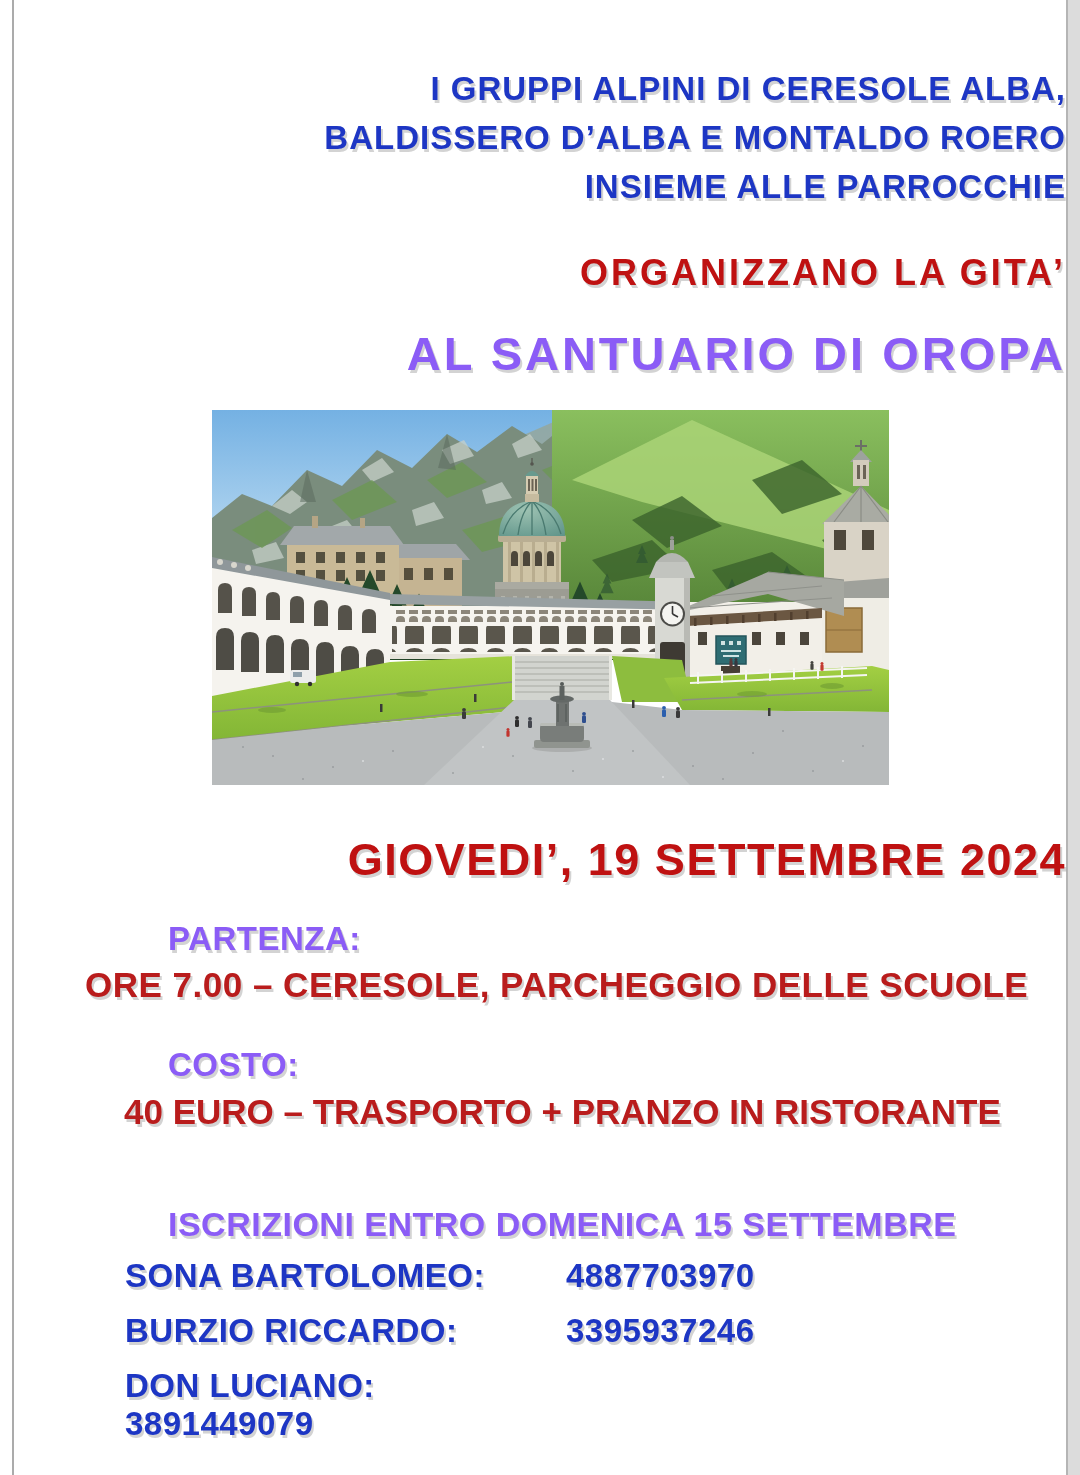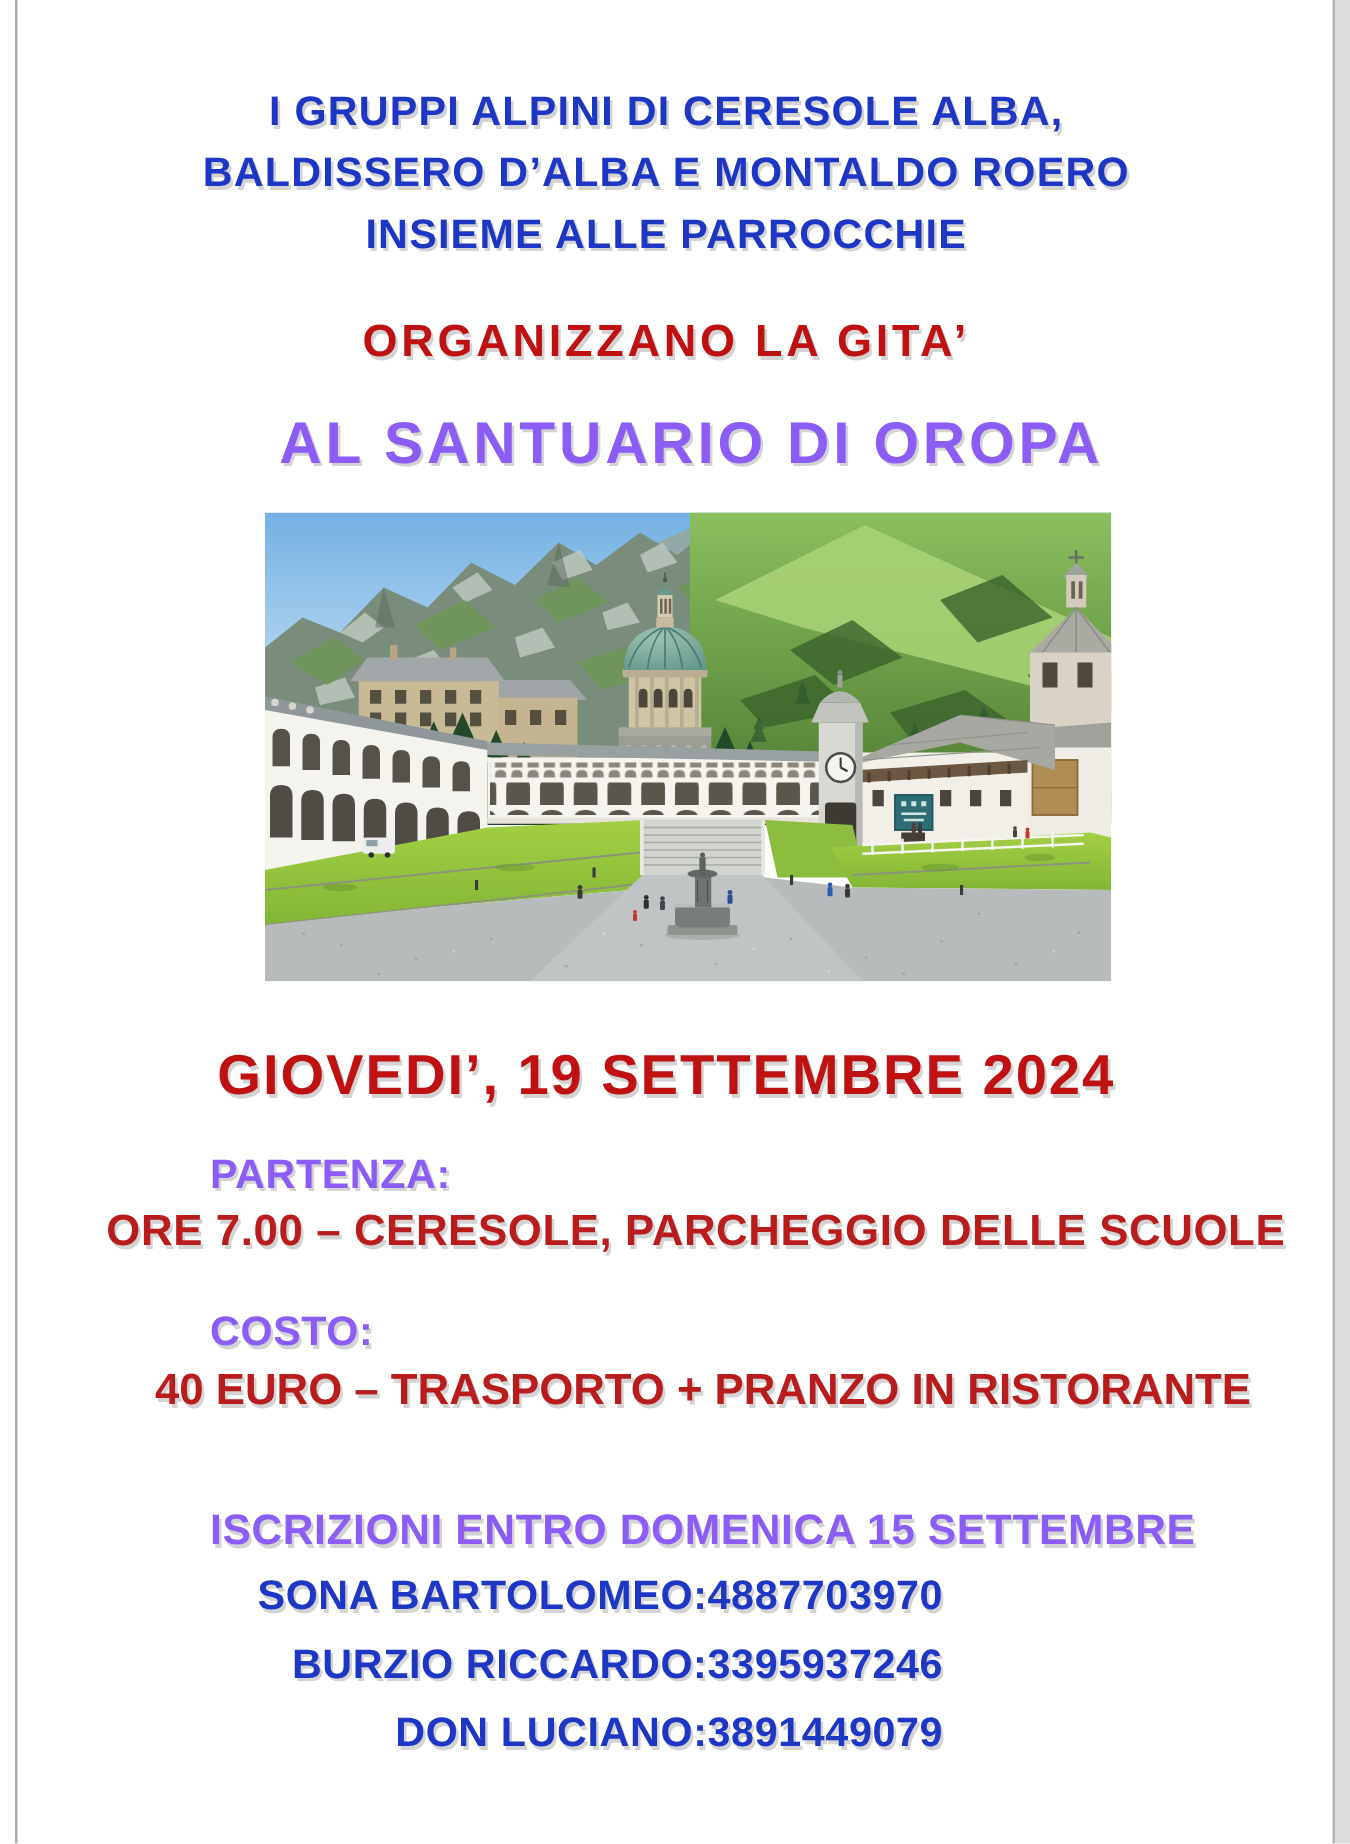--- a/index.html
+++ b/index.html
@@ -1,38 +1,38 @@
 <!DOCTYPE html>
 <html><head>
 <meta charset="utf-8">
 <style>
   html,body{margin:0;padding:0;background:#ffffff;}
   .page{position:relative;width:1080px;height:1475px;background:#ffffff;overflow:hidden;
         font-family:"Liberation Sans","DejaVu Sans",sans-serif;font-weight:700;}
-  .abs{position:absolute;text-align:right;}
-  .ctr{left:0;right:14px;text-align:center;}
+  .abs{position:absolute;}
+  .ctr{left:0;right:14px;text-align:right;}
   .nowrap{white-space:nowrap;}
   .blue{color:#1d36c4;}
   .dred{color:#bf1111;}
   .bred{color:#8b5cf6;padding-left:40px;}
   .blk{color:#b91c1c;}
   .sh{text-shadow:2px 3px 0 rgba(140,140,140,0.38);}
   .hdr{top:64px;font-size:33px;line-height:49px;letter-spacing:1px;}
   .org{top:252px;font-size:36px;letter-spacing:3px;}
   .title{top:326px;font-size:47px;letter-spacing:3px;}
   .photo{top:410px;left:212px;width:677px;height:375px;}
   .date{top:834px;font-size:45px;letter-spacing:1.5px;}
   .partenza{top:920px;left:128px;font-size:33px;letter-spacing:.5px;}
   .ore{top:965px;left:85px;font-size:35px;letter-spacing:.5px;}
   .costo{top:1046px;left:128px;font-size:33px;letter-spacing:.5px;}
   .euro1{top:1092px;left:124px;font-size:35px;}
   .euro2{top:1141px;left:124px;font-size:35px;}
   .iscr{top:1205px;left:128px;font-size:34px;letter-spacing:.5px;}
   .contact{left:125px;display:flex;font-size:33px;letter-spacing:.5px;}
-  .c1{top:1257px;} .c2{top:1312px;} .c3{top:1367px;}
+  .c1{top:1257px;} .c2{top:1312px;} .c3{top:1367px;flex-direction:column;}
   .cname{width:441px;}
   .edgeL{left:12px;top:0;width:2px;height:1475px;background:#ababab;}
   .edgeR{left:1066px;top:0;width:2px;height:1475px;background:#b5b5b5;}
   .marginR{left:1068px;top:0;width:12px;height:1475px;background:#dcdcdc;}
   svg{display:block;}
 </style>
 </head>
 <body>
 
 <div class="page">

